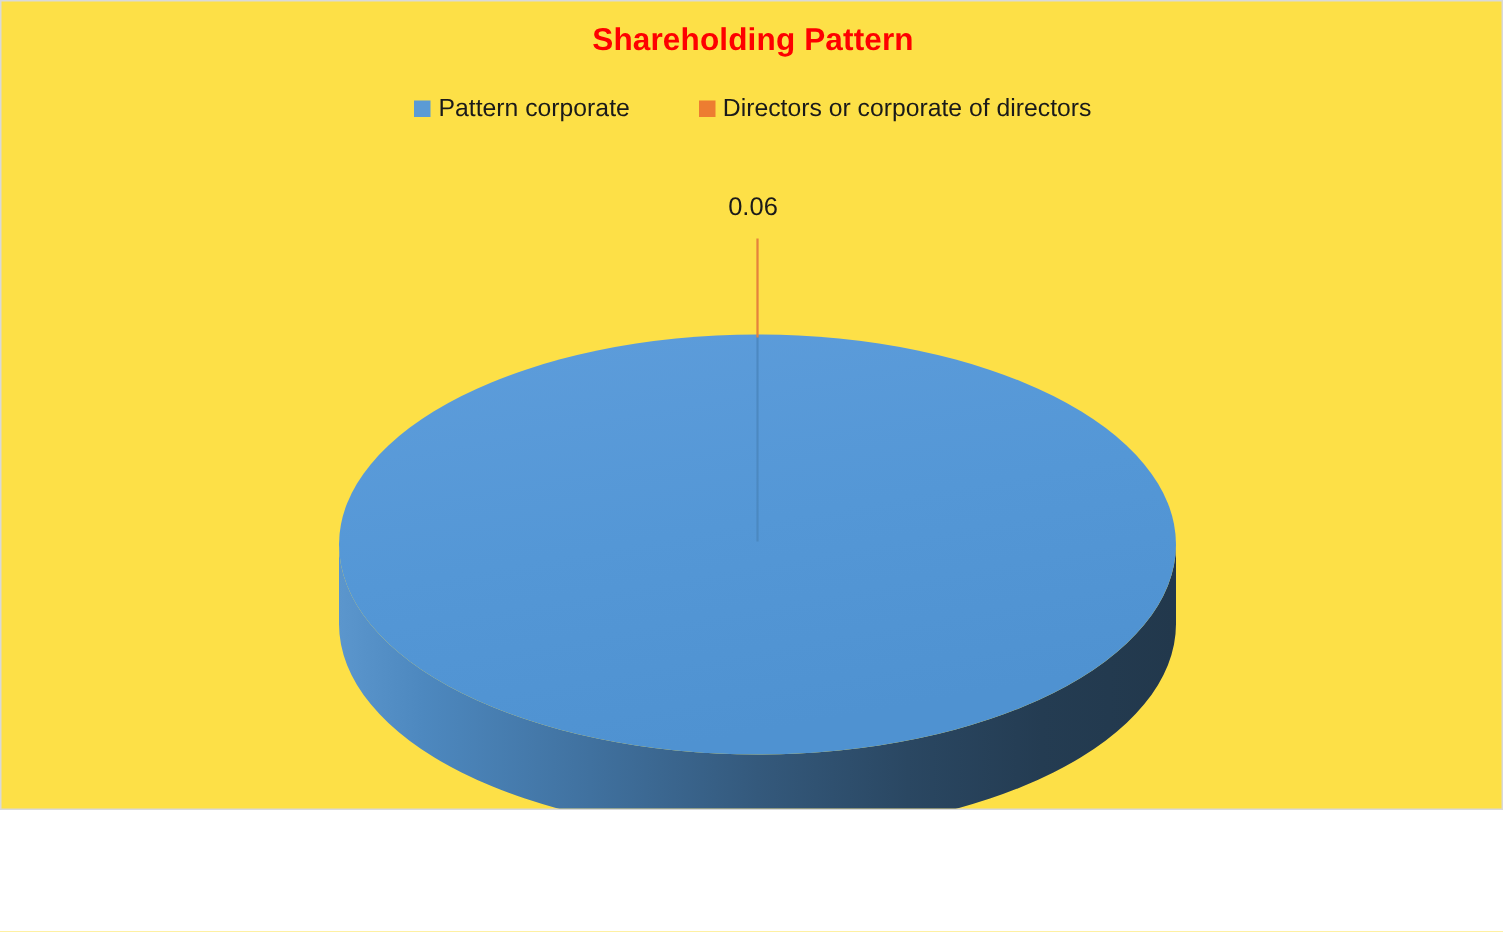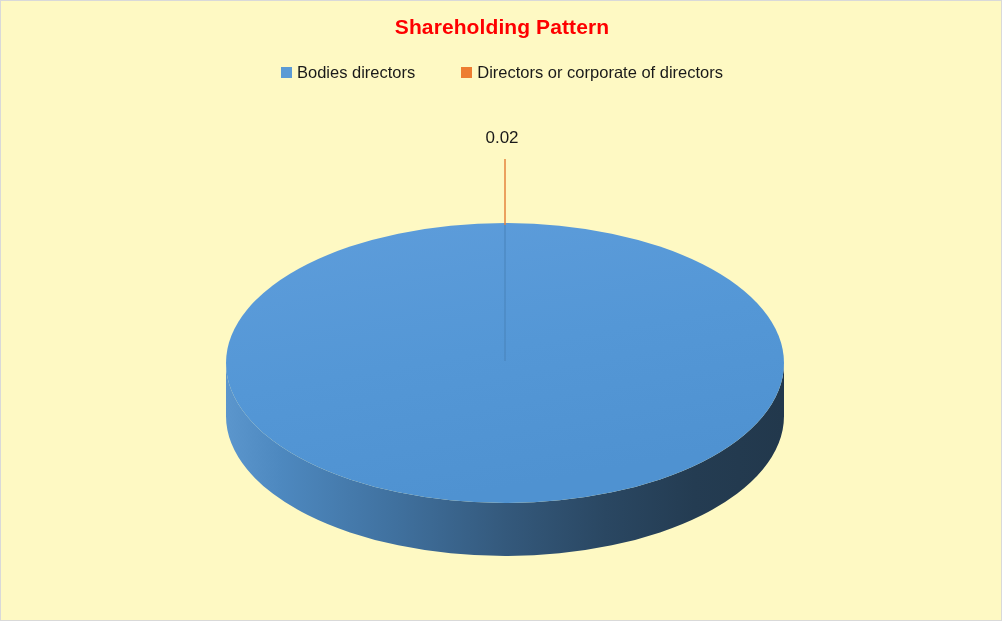--- a/index.html
+++ b/index.html
@@ -6,23 +6,23 @@
     margin: 0;
     padding: 0;
     background: #ffffff;
   }
   body {
     font-family: "Liberation Sans", sans-serif;
   }
   #chart-frame {
     position: relative;
     width: 1002px;
-    height: 621px;
+    height: 540px;
     box-sizing: border-box;
-    background: #fef9c3;
+    background: #fde047;
     border: 1px solid #d9d9d9;
     overflow: hidden;
   }
   #chart-title {
     position: absolute;
     left: 0;
     top: 14px;
     width: 1002px;
     text-align: center;
     font-size: 21px;
@@ -87,21 +87,21 @@
 </head>
 <body>
 
 <div id="chart-frame">
 
   <div id="chart-title">Shareholding Pattern</div>
 
   <div id="legend">
     <div class="legend-entry">
       <span class="legend-swatch" style="background:#5b9bd5"></span>
-      <span class="legend-label">Bodies directors</span>
+      <span class="legend-label">Pattern corporate</span>
     </div>
     <div class="legend-entry">
       <span class="legend-swatch" style="background:#ed7d31"></span>
       <span class="legend-label">Directors or corporate of directors</span>
     </div>
   </div>
 
   <svg id="plot" viewBox="0 0 1002 621">
     <defs>
       <linearGradient id="sideGrad" x1="0" y1="0" x2="1" y2="0">
@@ -130,16 +130,16 @@
 
     <g>
       <ellipse cx="504" cy="362" rx="279" ry="140" fill="url(#topGrad)"></ellipse>
     </g>
 
     <line x1="504" y1="223" x2="504" y2="360" stroke="#4a86bd" stroke-width="1.4" stroke-opacity="0.85"></line>
 
     <line x1="504" y1="158" x2="504" y2="224" stroke="#e5833c" stroke-width="1.5"></line>
   </svg>
 
-  <div class="data-label" id="label-directors">0.02</div>
+  <div class="data-label" id="label-directors">0.06</div>
 
 
 </div>
 
 </body></html>

